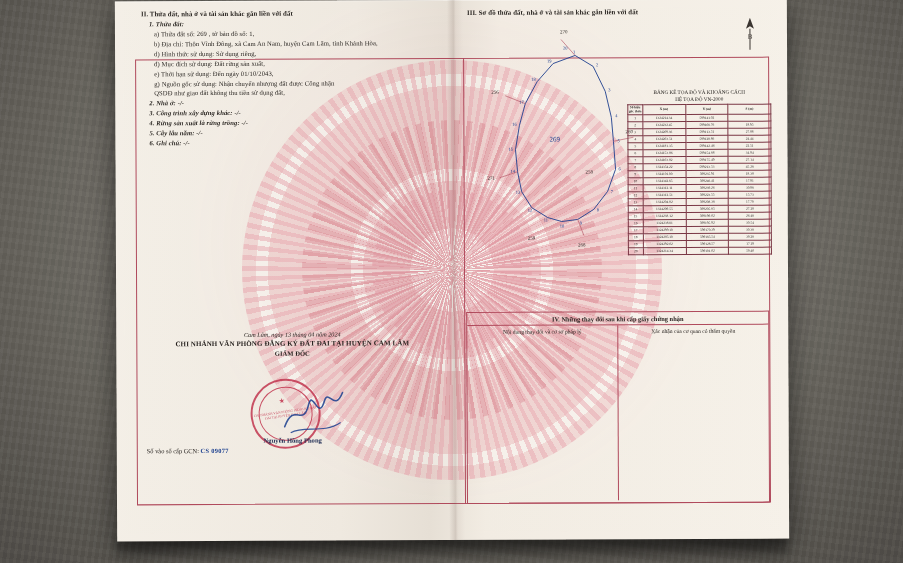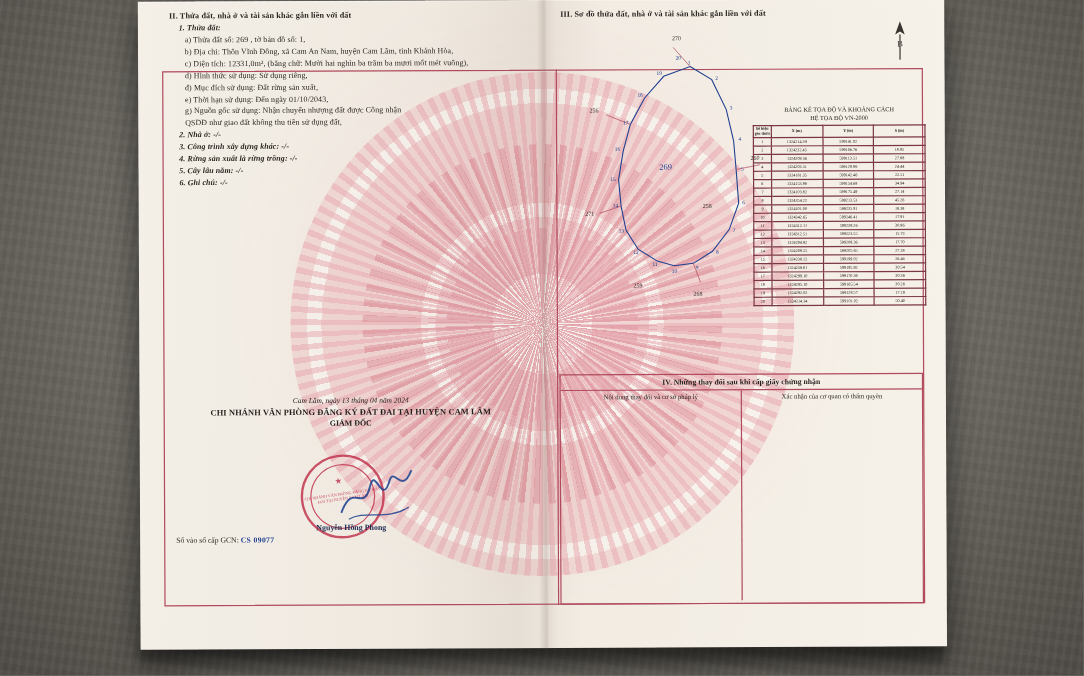--- a/index.html
+++ b/index.html
@@ -120,21 +120,20 @@
     </div>
 
     <div class="border-outer"></div>
     <div class="vline"></div>
 
     <div class="txt leftcol" style="left:26px;top:8px;width:196px;">
       <div class="hd">II. Thửa đất, nhà ở và tài sản khác gắn liền với đất</div>
       <div class="bi" style="padding-left:8px">1. Thửa đất:</div>
       <div style="padding-left:13px">a) Thửa đất số: 269        , tờ bản đồ số: 1,</div>
       <div style="padding-left:13px">b) Địa chỉ: Thôn Vĩnh Đông, xã Cam An Nam, huyện Cam Lâm, tỉnh Khánh Hòa,</div>
-      <div style="padding-left:13px">c) Diện tích: 12331,0m², (bằng chữ: Mười hai nghìn ba trăm ba mươi mốt mét vuông),</div>
       <div style="padding-left:13px">d) Hình thức sử dụng: Sử dụng riêng,</div>
       <div style="padding-left:13px">đ) Mục đích sử dụng: Đất rừng sản xuất,</div>
       <div style="padding-left:13px">e) Thời hạn sử dụng: Đến ngày 01/10/2043,</div>
       <div style="padding-left:13px;white-space:normal !important;">g) Nguồn gốc sử dụng: Nhận chuyển nhượng đất được Công nhận QSDĐ như giao đất không thu tiền sử dụng đất,</div>
       <div class="bi" style="padding-left:8px">2. Nhà ở: -/-</div>
       <div class="bi" style="padding-left:8px">3. Công trình xây dựng khác: -/-</div>
       <div class="bi" style="padding-left:8px">4. Rừng sản xuất là rừng trồng: -/-</div>
       <div class="bi" style="padding-left:8px">5. Cây lâu năm: -/-</div>
       <div class="bi" style="padding-left:8px">6. Ghi chú: -/-</div>
     </div>

